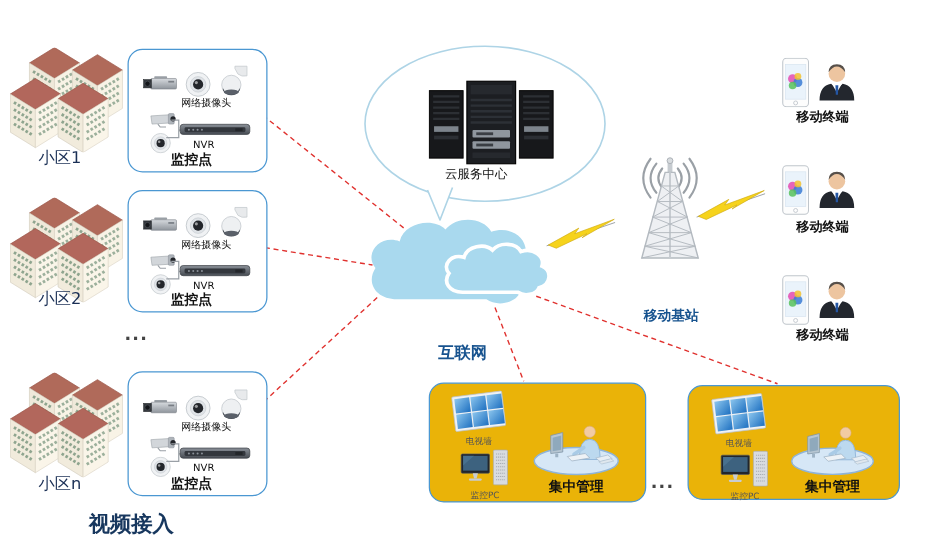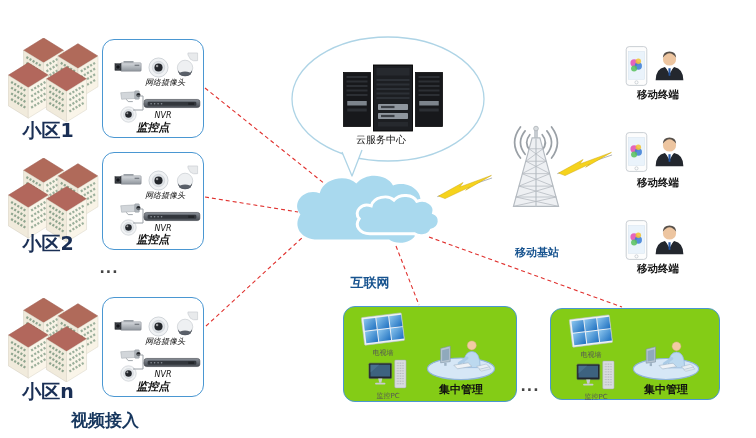--- a/index.html
+++ b/index.html
@@ -1,27 +1,27 @@
 <!DOCTYPE html>
 <html><head>
 <meta charset="utf-8">
 <style>
   html,body{margin:0;padding:0;background:#fff;}
   .canvas{position:relative;width:756px;height:438px;background:#fff;overflow:hidden;
           font-family:"DejaVu Sans","Liberation Sans",sans-serif;}
   .abs{position:absolute;}
-  .mon-box{position:absolute;width:102px;border:1.6px solid #4a97d2;border-radius:12px;background:#fff;box-sizing:border-box;font-style:italic;}
-  .mgmt-box{position:absolute;border:1.6px solid #4a97d2;border-radius:12px;background:#84cc16;box-sizing:border-box;}
+  .mon-box{position:absolute;width:112px;border:1.6px solid #4a97d2;border-radius:12px;background:#fff;box-sizing:border-box;}
+  .mgmt-box{position:absolute;border:1.6px solid #4a97d2;border-radius:12px;background:#eab308;box-sizing:border-box;}
   .lbl{position:absolute;text-align:center;line-height:1.15;}
   .lbl-navy{color:#17375e;font-weight:bold;font-size:17px;}
   .lbl-blue{color:#17538f;font-weight:bold;font-size:13px;margin-top:28px;}
   .lbl-black-b{color:#111;font-weight:bold;font-size:11px;}
   .lbl-small{color:#111;font-size:8px;}
   .lbl-tiny{color:#555;font-size:7px;}
-  .lbl-comm{color:#1a2f55;font-weight:bold;font-size:19px;}
+  .lbl-comm{color:#1a2f55;font-weight:normal;font-size:13px;}
   .lbl-ellipsis{color:#444;font-weight:bold;font-size:14px;letter-spacing:1px;}
   svg{display:block;}
 </style>
 </head>
 <body>
 
 <div class="canvas">
 
   <svg width="0" height="0" style="position:absolute" aria-hidden="true">
     <defs>

